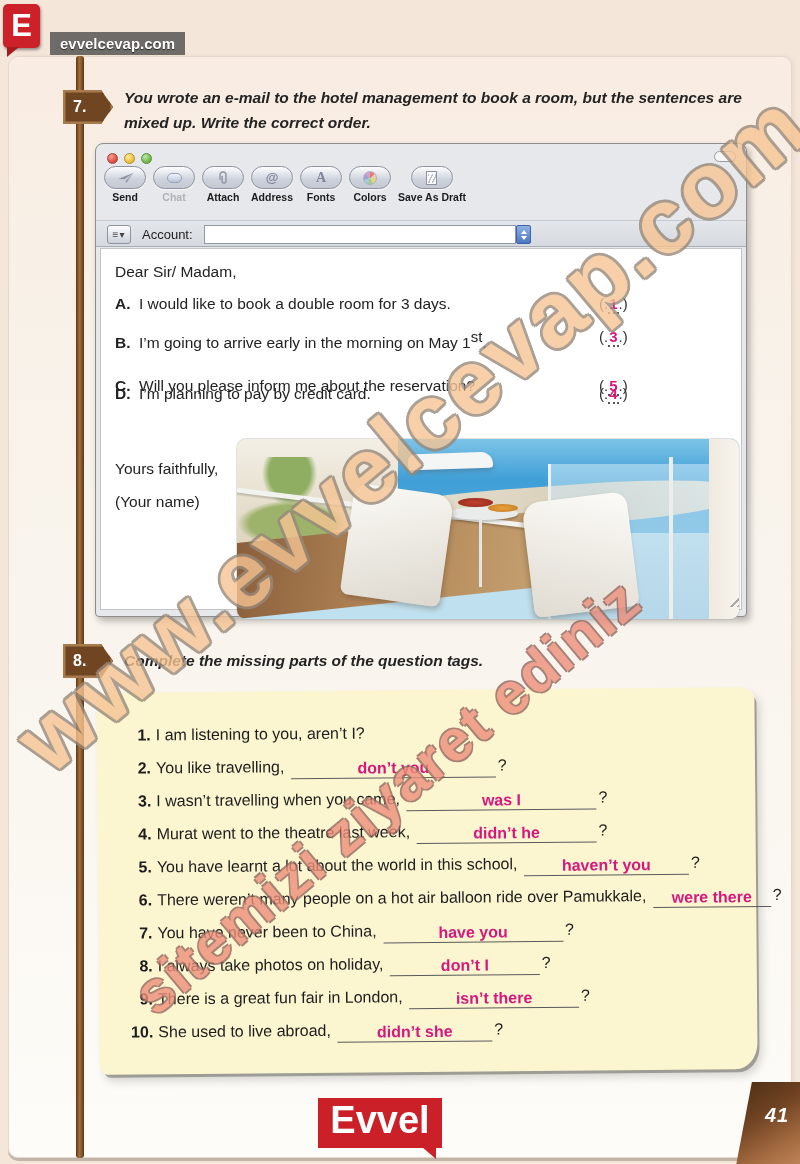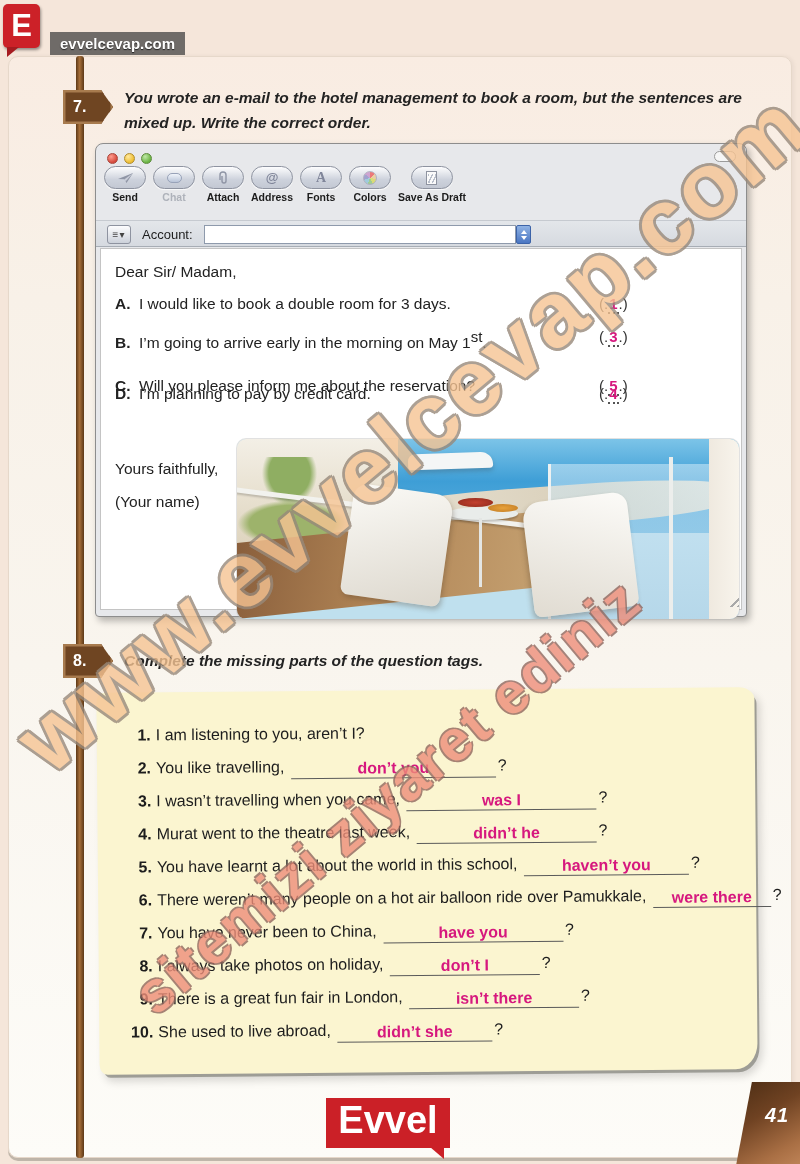--- a/index.html
+++ b/index.html
@@ -191,21 +191,21 @@
     text-shadow:-3px 0 #98897a,3px 0 #98897a,0 -3px #98897a,0 3px #98897a,
                 -2px -2px #98897a,2px 2px #98897a,-2px 2px #98897a,2px -2px #98897a;
   }
   .wm2 {
     left:142px; top:968px; font-size:58px; letter-spacing:2px; color:#ee8e7a;
     transform:rotate(-40deg); transform-origin:0 50%;
     text-shadow:-2px 0 #91675e,2px 0 #91675e,0 -2px #91675e,0 2px #91675e;
   }
 
   
-  .footer { position:absolute; left:8px; top:1098px; width:760px; display:flex; justify-content:center; z-index:9; }
+  .footer { position:absolute; left:0; top:1098px; width:760px; display:flex; justify-content:center; z-index:9; }
   .logo { display:flex; align-items:center; gap:10px; }
   .logo-red {
     position:relative; background:#cb2027; color:#fff; font-size:38px; font-weight:bold;
     padding:2px 12px 6px 12px; line-height:1.1;
   }
   .logo-red::after { content:""; position:absolute; right:6px; bottom:-11px;
     border-right:14px solid #cb2027; border-bottom:12px solid transparent; }
   .logo-black { color:#1e1e1e; font-size:38px; font-weight:bold; }
   .page-tab {
     position:absolute; left:735px; top:1082px; width:65px; height:82px; z-index:12;

